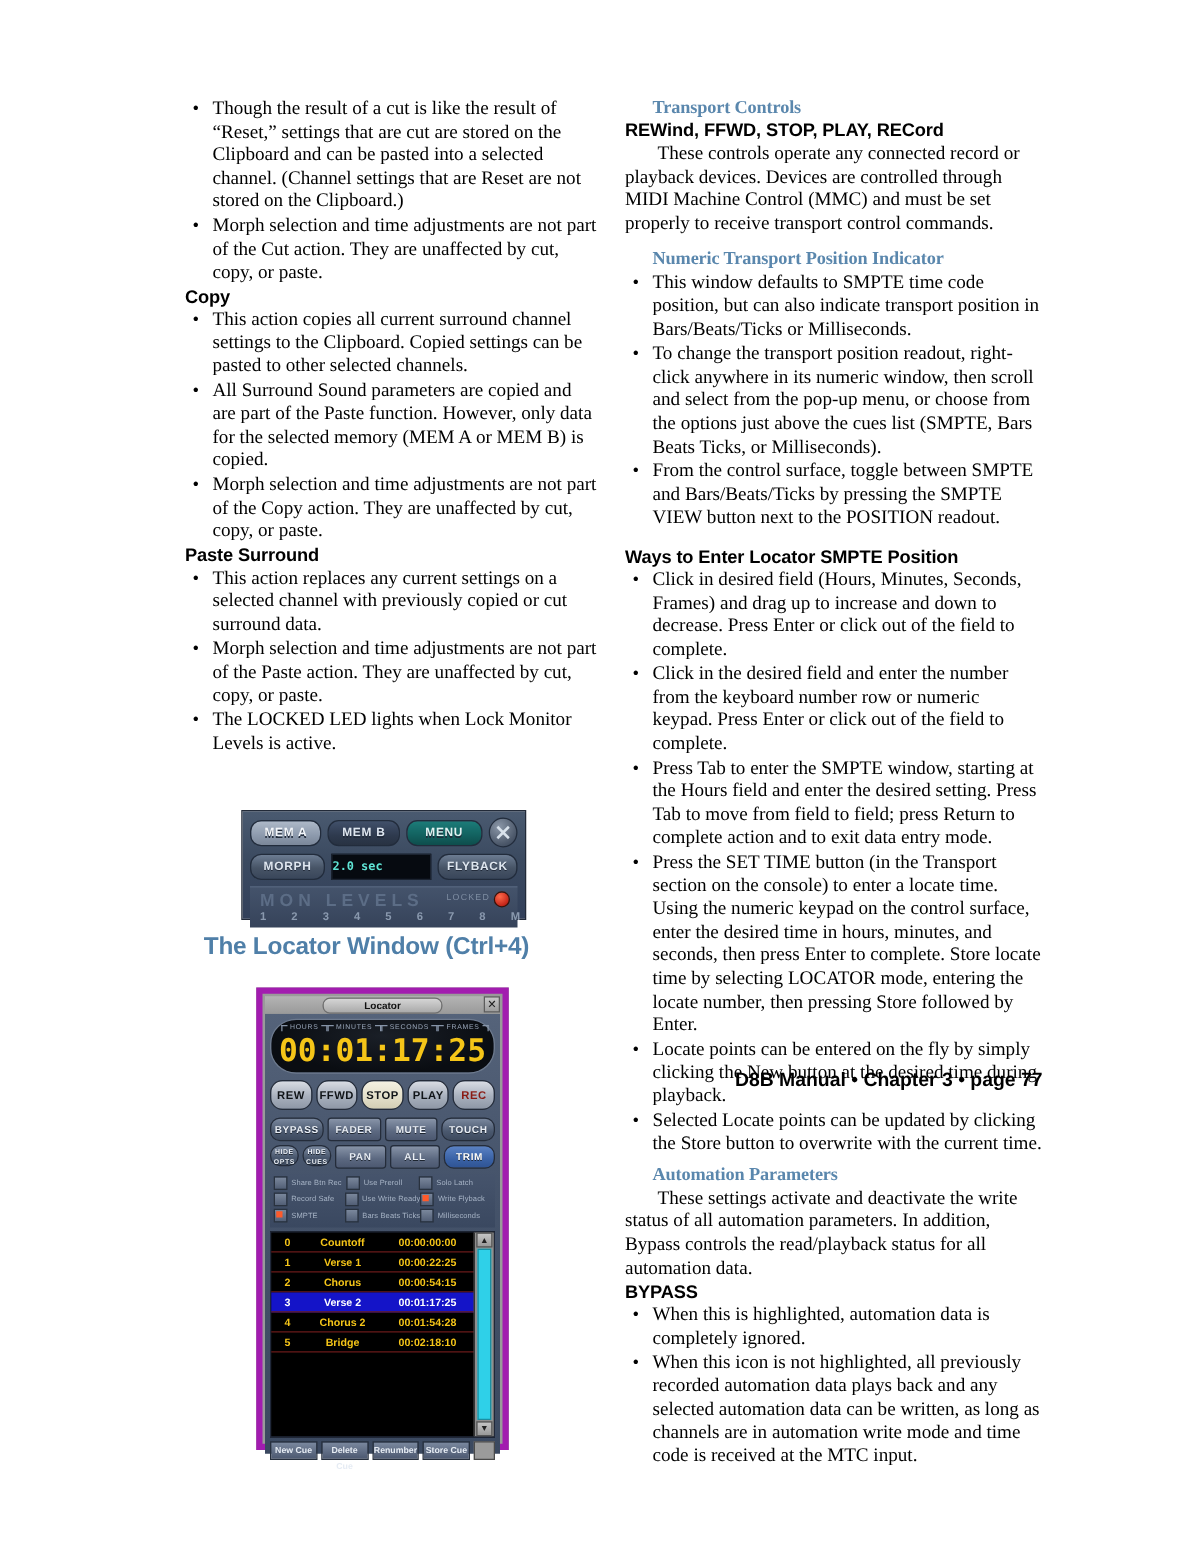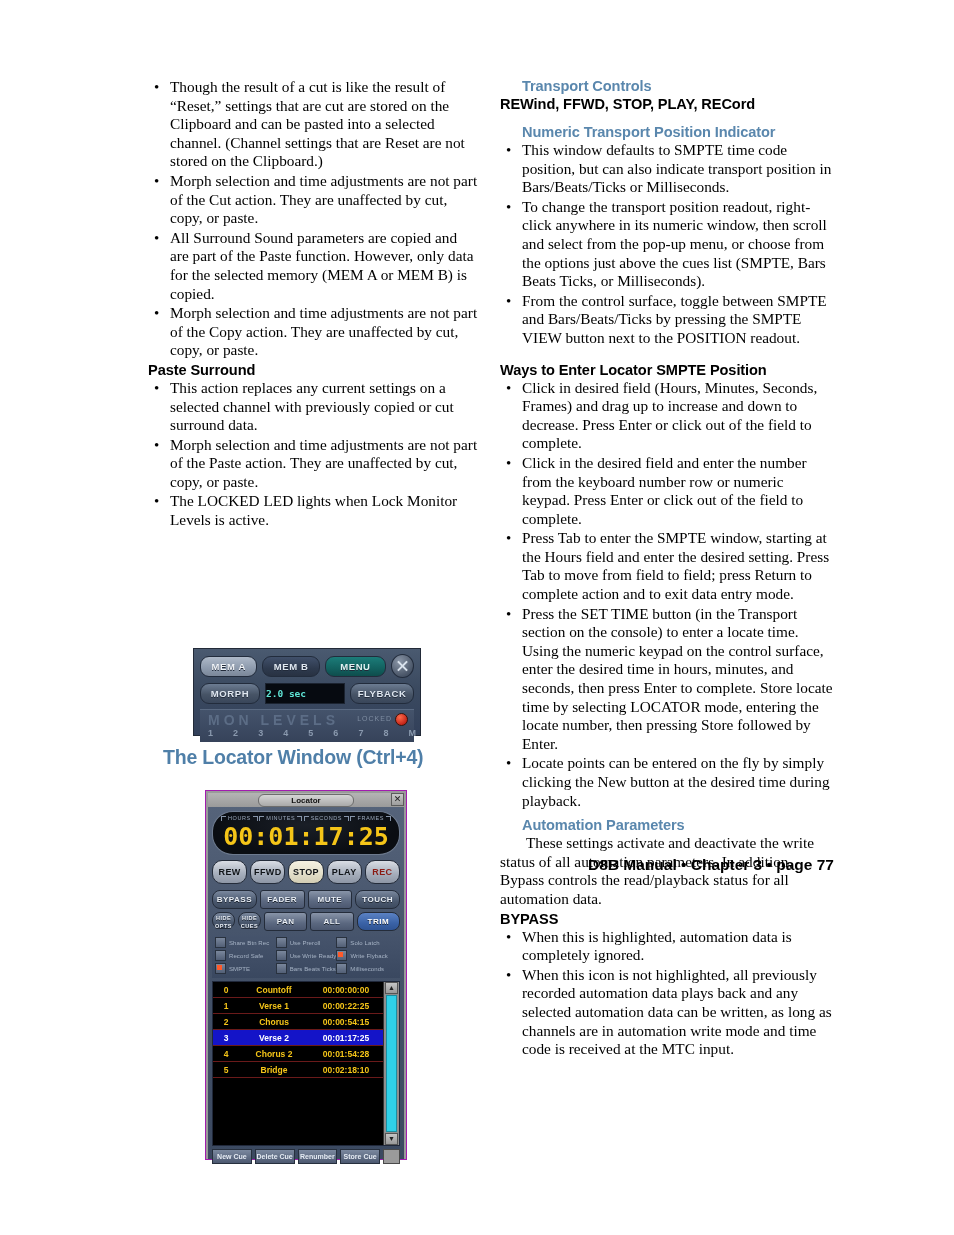--- a/index.html
+++ b/index.html
@@ -27,21 +27,21 @@
   }
   li:before{
     content:"\2022";
     position:absolute;left:6px;top:0;
     font-size:15px;
   }
   .para{
     font-size:15.3px;line-height:18.6px;text-indent:26px;margin:0;
   }
   .h-blue{
-    font-family:Liberation Sans, sans-serif;
+    font-family:Liberation Serif, serif;
     font-weight:bold;
     font-size:14.6px;
     color:#5a87ad;
     margin:0 0 1px 22px;
     letter-spacing:-0.1px;
   }
   .h-black{
     font-family:"Liberation Sans", sans-serif;
     font-weight:bold;
     font-size:14.6px;
@@ -136,21 +136,21 @@
   .ml-nums{
     position:absolute;left:8px;top:18px;width:208px;
     display:flex;justify-content:space-between;
     font-family:"Liberation Sans", sans-serif;
     font-size:9px;color:#8a99ae;font-weight:bold;
   }
 
   
   .locwin{
     position:absolute;left:205px;top:790px;width:202px;height:370px;
-    background:#9a9a9a;border:1px solid #a21caf;box-sizing:border-box;
+    background:#9a9a9a;border:5px solid #a21caf;box-sizing:border-box;
     padding:2px;
   }
   .loc-title{
     height:14px;background:linear-gradient(180deg,#b4b4b4,#9a9a9a);
     display:flex;align-items:center;position:relative;
   }
   .loc-title-pill{
     margin:0 auto;width:94px;height:11px;border-radius:6px;
     background:linear-gradient(180deg,#d5d5d5,#a9a9a9);
     border:1px solid #6d6d6d;
@@ -296,21 +296,23 @@
 </head>
 <body>
 
 <div class="page">
 
   <div class="col col-left">
     <ul>
       <li>Though the result of a cut is like the result of “Reset,” settings that are cut are stored on the Clipboard and can be pasted into a selected channel. (Channel settings that are Reset are not stored on the Clipboard.)</li>
       <li>Morph selection and time adjustments are not part of the Cut action. They are unaffected by cut, copy, or paste.</li>
     </ul>
-    <ul>
+    <div class="h-black">Copy</div>
+    <ul>
+      <li>This action copies all current surround channel settings to the Clipboard. Copied settings can be pasted to other selected channels.</li>
       <li>All Surround Sound parameters are copied and are part of the Paste function. However, only data for the selected memory (MEM A or MEM B) is copied.</li>
       <li>Morph selection and time adjustments are not part of the Copy action. They are unaffected by cut, copy, or paste.</li>
     </ul>
     <div class="h-black">Paste Surround</div>
     <ul>
       <li>This action replaces any current settings on a selected channel with previously copied or cut surround data.</li>
       <li>Morph selection and time adjustments are not part of the Paste action. They are unaffected by cut, copy, or paste.</li>
     </ul>
     <ul>
       <li>The LOCKED LED lights when Lock Monitor Levels is active.</li>
@@ -480,35 +482,37 @@
         <div class="cbtn">Store Cue</div>
         <div class="cbox"></div>
       </div>
 
     </div>
   </div>
 
   <div class="col col-right">
     <div class="h-blue">Transport Controls</div>
     <div class="h-black">REWind, FFWD, STOP, PLAY, RECord</div>
+    <p class="para">These controls operate any connected record or playback devices. Devices are controlled through MIDI Machine Control (MMC) and must be set properly to receive transport control commands.</p>
     <div class="gap"></div>
     <div class="h-blue">Numeric Transport Position Indicator</div>
     <ul>
       <li>This window defaults to SMPTE time code position, but can also indicate transport position in Bars/Beats/Ticks or Milliseconds.</li>
       <li>To change the transport position readout, right-click anywhere in its numeric window, then scroll and select from the pop-up menu, or choose from the options just above the cues list (SMPTE, Bars Beats Ticks, or Milliseconds).</li>
       <li>From the control surface, toggle between SMPTE and Bars/Beats/Ticks by pressing the SMPTE VIEW button next to the POSITION readout.</li>
     </ul>
     <div class="gap"></div>
     <div class="h-black">Ways to Enter Locator SMPTE Position</div>
     <ul>
       <li>Click in desired field (Hours, Minutes, Seconds, Frames) and drag up to increase and down to decrease. Press Enter or click out of the field to complete.</li>
       <li>Click in the desired field and enter the number from the keyboard number row or numeric keypad. Press Enter or click out of the field to complete.</li>
       <li>Press Tab to enter the SMPTE window, starting at the Hours field and enter the desired setting. Press Tab to move from field to field; press Return to complete action and to exit data entry mode.</li>
       <li>Press the SET TIME button (in the Transport section on the console) to enter a locate time. Using the numeric keypad on the control surface, enter the desired time in hours, minutes, and seconds, then press Enter to complete. Store locate time by selecting LOCATOR mode, entering the locate number,  then pressing Store followed by Enter.</li>
       <li>Locate points can be entered on the fly by simply clicking the New button at the desired time during playback.</li>
+      <li>Selected Locate points can be updated by clicking the Store button to overwrite with the current time.</li>
     </ul>
     <div class="gap-s"></div>
     <div class="h-blue">Automation Parameters</div>
     <p class="para">These settings activate and deactivate the write status of all automation parameters. In addition, Bypass controls the read/playback status for all automation data.</p>
     <div class="h-black">BYPASS</div>
     <ul>
       <li>When this is highlighted, automation data is completely ignored.</li>
       <li>When this icon is not highlighted, all previously recorded automation data plays back and any selected automation data can be written, as long as channels are in automation write mode and time code is received at the MTC input.</li>
     </ul>
   </div>

